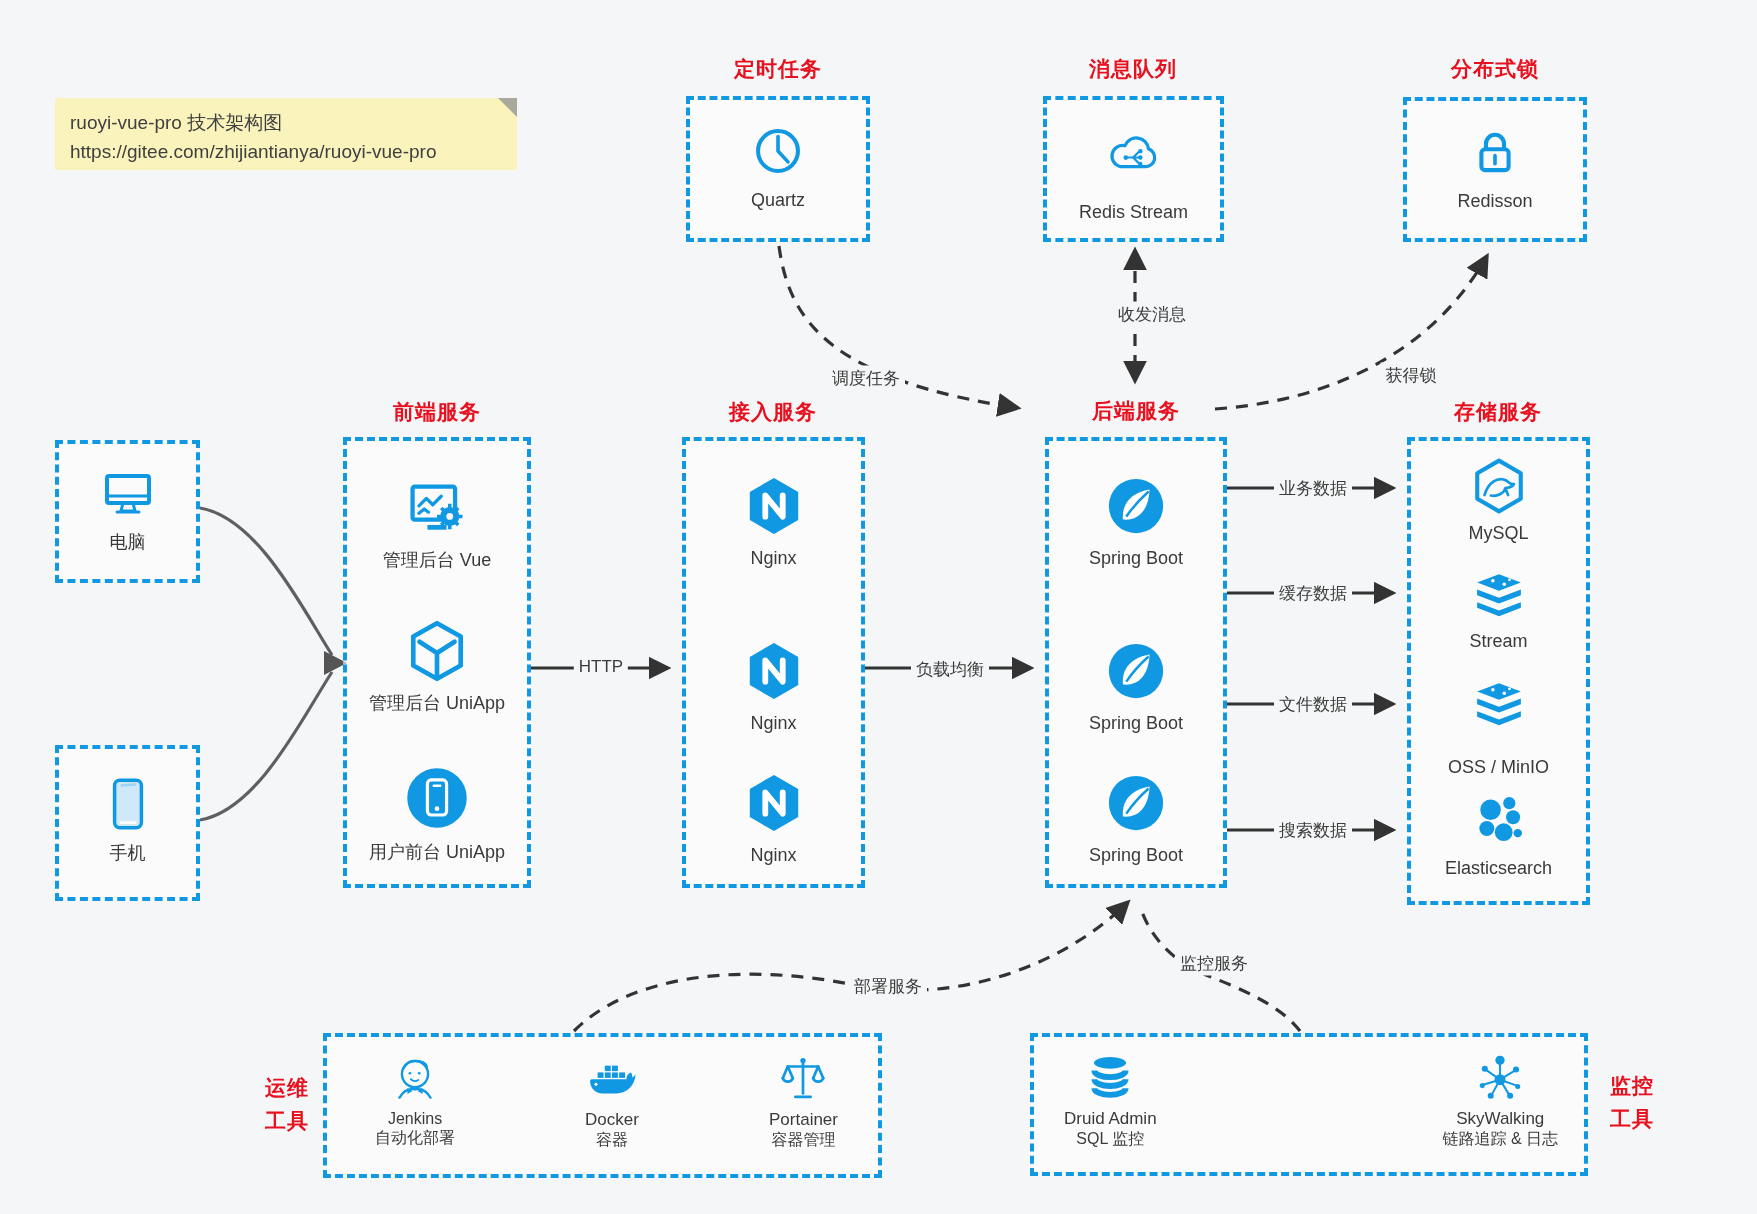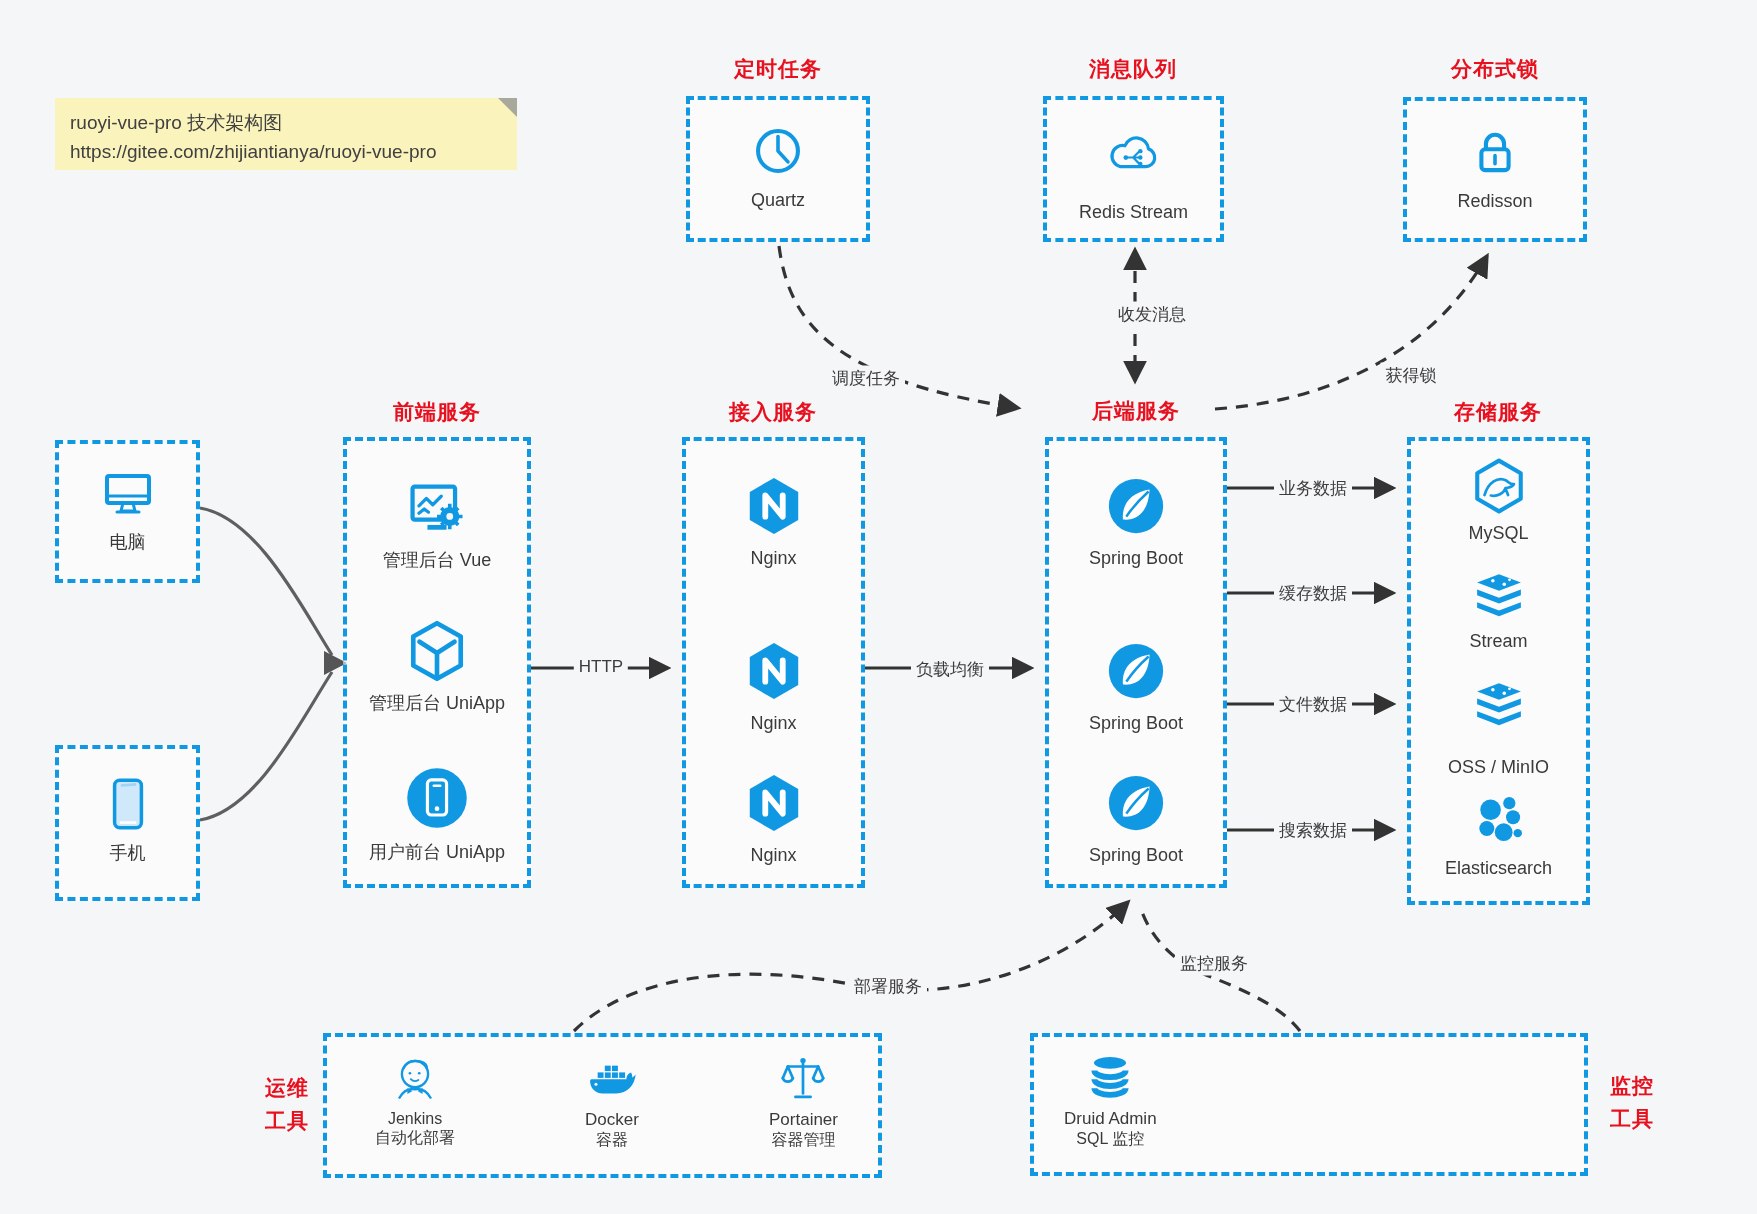--- a/index.html
+++ b/index.html
@@ -378,20 +378,27 @@
   </div>
 
   <div class="gbox hrow" style="left:1030px;top:1033px;width:558px;height:143px;padding:14px 26px 0 30px">
     <div class="hitem">
       <svg class="icon" width="54" height="54">
           <use href="#sym-druid"></use>
         </svg>
       <div class="lbl" style="font-size:17px;margin-top:4px">Druid Admin</div>
       <div class="sub">SQL 监控</div>
     </div>
+    <div class="hitem">
+      <svg class="icon" width="54" height="54">
+          <use href="#sym-skywalking"></use>
+        </svg>
+      <div class="lbl" style="font-size:17px;margin-top:4px">SkyWalking</div>
+      <div class="sub">链路追踪 &amp; 日志</div>
+    </div>
   </div>
 
   <div class="chip" style="left:601px;top:667px">HTTP</div>
   <div class="chip" style="left:950px;top:669px">负载均衡</div>
   <div class="chip" style="left:866px;top:378px">调度任务</div>
   <div class="chip" style="left:1152px;top:314px">收发消息</div>
   <div class="chip" style="left:1411px;top:375px">获得锁</div>
   <div class="chip" style="left:1313px;top:488px">业务数据</div>
   <div class="chip" style="left:1313px;top:593px">缓存数据</div>
   <div class="chip" style="left:1313px;top:704px">文件数据</div>

